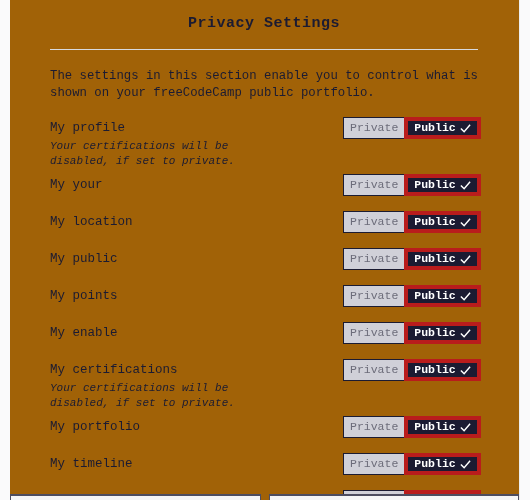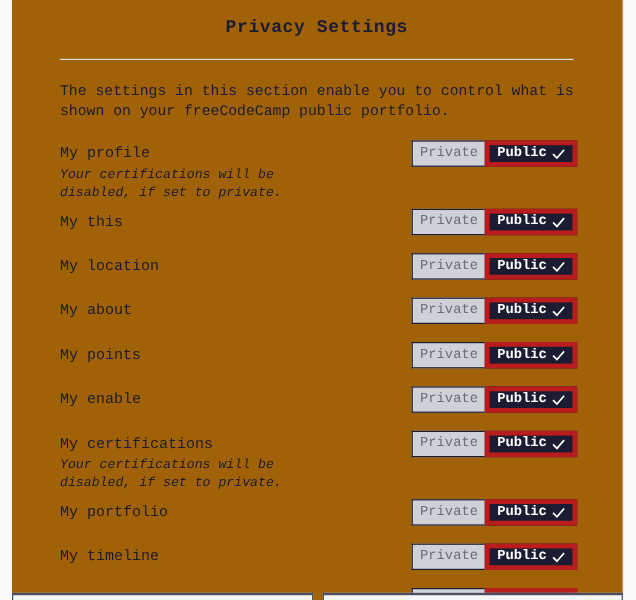--- a/index.html
+++ b/index.html
@@ -213,21 +213,21 @@
               <span class="check-icon">
                 <svg viewBox="0 0 16 16" xmlns="http://www.w3.org/2000/svg" aria-hidden="true">
                   <path d="M2 8.6 L6 12.6 L14 3.4" fill="none" stroke="#ffffff" stroke-width="2.1" stroke-linecap="square" stroke-linejoin="miter"></path>
                 </svg>
               </span>
             </button>
           </div>
         </div>
         <div class="setting-row">
           <div class="setting-text">
-            <div class="setting-label">My this</div>
+            <div class="setting-label">My your</div>
           </div>
           <div class="toggle">
             <button class="toggle-btn private">Private</button>
             <button class="toggle-btn public">
               <span>Public</span>
               <span class="check-icon">
                 <svg viewBox="0 0 16 16" xmlns="http://www.w3.org/2000/svg" aria-hidden="true">
                   <path d="M2 8.6 L6 12.6 L14 3.4" fill="none" stroke="#ffffff" stroke-width="2.1" stroke-linecap="square" stroke-linejoin="miter"></path>
                 </svg>
               </span>
@@ -245,21 +245,21 @@
               <span class="check-icon">
                 <svg viewBox="0 0 16 16" xmlns="http://www.w3.org/2000/svg" aria-hidden="true">
                   <path d="M2 8.6 L6 12.6 L14 3.4" fill="none" stroke="#ffffff" stroke-width="2.1" stroke-linecap="square" stroke-linejoin="miter"></path>
                 </svg>
               </span>
             </button>
           </div>
         </div>
         <div class="setting-row">
           <div class="setting-text">
-            <div class="setting-label">My about</div>
+            <div class="setting-label">My public</div>
           </div>
           <div class="toggle">
             <button class="toggle-btn private">Private</button>
             <button class="toggle-btn public">
               <span>Public</span>
               <span class="check-icon">
                 <svg viewBox="0 0 16 16" xmlns="http://www.w3.org/2000/svg" aria-hidden="true">
                   <path d="M2 8.6 L6 12.6 L14 3.4" fill="none" stroke="#ffffff" stroke-width="2.1" stroke-linecap="square" stroke-linejoin="miter"></path>
                 </svg>
               </span>

